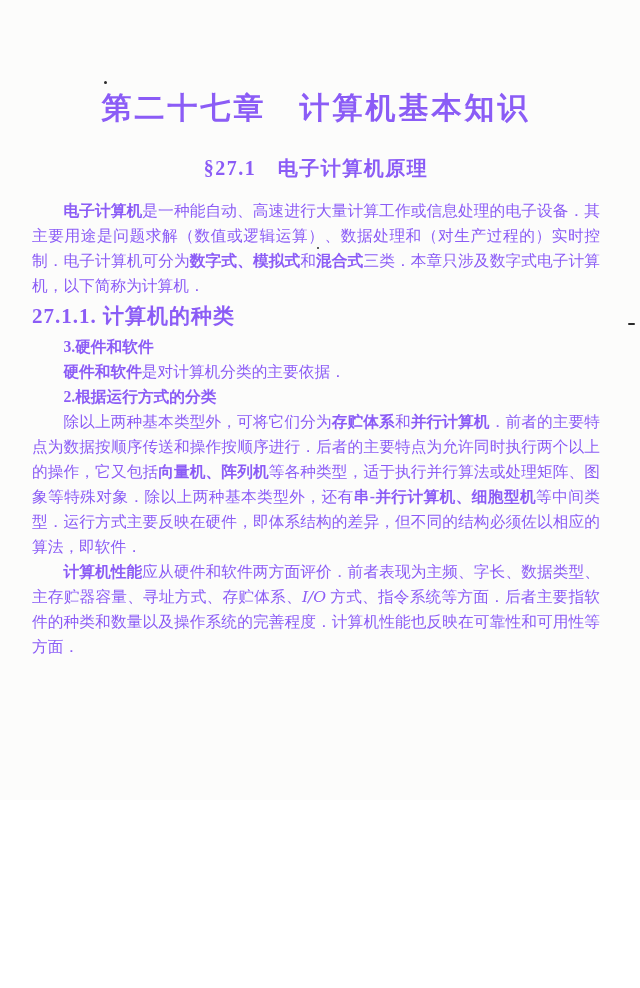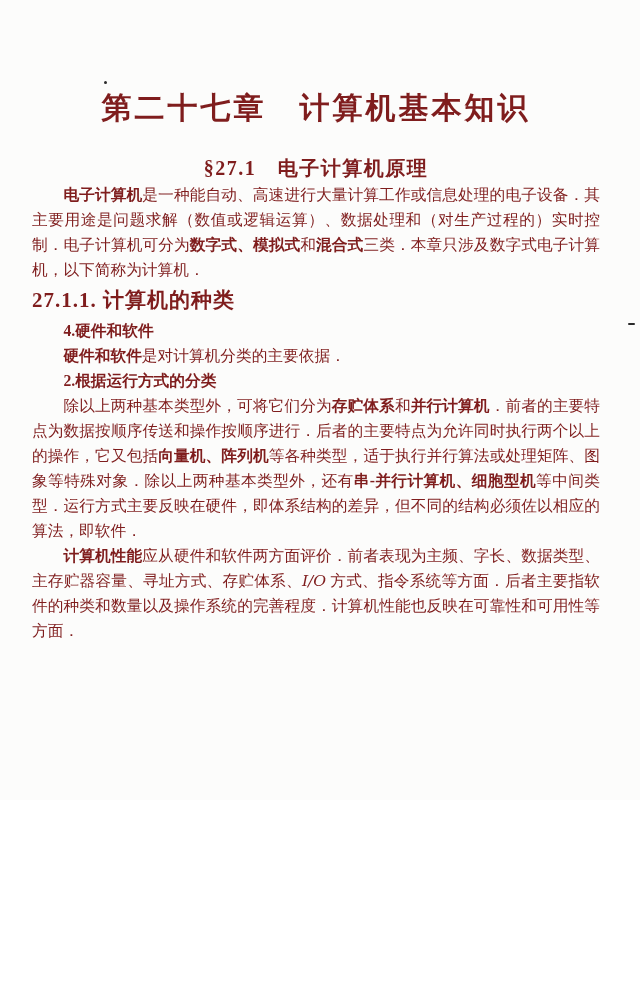--- a/index.html
+++ b/index.html
@@ -7,21 +7,21 @@
     margin: 0;
     padding: 0;
     background: #ffffff;
   }
   .page {
     position: relative;
     width: 640px;
     height: 800px;
     margin: 0 auto;
     background: #fcfcfb;
-    color: #7f1d1d;
+    color: #8b5cf6;
     font-family: "Liberation Serif", "DejaVu Serif", serif;
     box-sizing: border-box;
     padding: 86px 40px 0 32px;
     overflow: hidden;
   }
   .chapter-title {
     margin: 0;
     text-align: center;
     font-size: 30px;
     font-weight: 700;
@@ -32,20 +32,21 @@
   .section-heading {
     margin: 24px 0 0 0;
     text-align: center;
     font-size: 20px;
     font-weight: 700;
     letter-spacing: 1.5px;
     line-height: 28px;
     white-space: nowrap;
   }
   .doc-body {
+    margin-top: 16px;
     font-size: 15.7px;
     line-height: 25px;
   }
   .block { margin: 0; }
   .para {
     text-indent: 2em;
     text-align: justify;
   }
   .heading {
     font-size: 21px;
@@ -87,21 +88,21 @@
 
 <div class="page">
 
   <h1 class="chapter-title">第二十七章　计算机基本知识</h1>
 
   <h2 class="section-heading">§27.1　电子计算机原理</h2>
 
   <main class="doc-body">
       <div class="block para"><span class="bold">电子计算机</span><span>是一种能自动、高速进行大量计算工作或信息处理的电子设备．其主要用途是问题求解（数值或逻辑运算）、数据处理和（对生产过程的）实时控制．电子计算机可分为</span><span class="bold">数字式、模拟式</span><span>和</span><span class="bold">混合式</span><span>三类．本章只涉及数字式电子计算机，以下简称为计算机．</span></div>
       <div class="block heading"><span>27.1.1. 计算机的种类</span></div>
-      <div class="block subheading"><span>4.硬件和软件</span></div>
+      <div class="block subheading"><span>3.硬件和软件</span></div>
       <div class="block para"><span class="bold">硬件和软件</span><span>是对计算机分类的主要依据．</span></div>
       <div class="block subheading"><span>2.根据运行方式的分类</span></div>
       <div class="block para"><span>除以上两种基本类型外，可将它们分为</span><span class="bold">存贮体系</span><span>和</span><span class="bold">并行计算机</span><span>．前者的主要特点为数据按顺序传送和操作按顺序进行．后者的主要特点为允许同时执行两个以上的操作，它又包括</span><span class="bold">向量机、阵列机</span><span>等各种类型，适于执行并行算法或处理矩阵、图象等特殊对象．除以上两种基本类型外，还有</span><span class="bold">串-并行计算机、细胞型机</span><span>等中间类型．运行方式主要反映在硬件，即体系结构的差异，但不同的结构必须佐以相应的算法，即软件．</span></div>
       <div class="block para"><span class="bold">计算机性能</span><span>应从硬件和软件两方面评价．前者表现为主频、字长、数据类型、主存贮器容量、寻址方式、存贮体系、</span><span class="italic">I/O</span><span> 方式、指令系统等方面．后者主要指软件的种类和数量以及操作系统的完善程度．计算机性能也反映在可靠性和可用性等方面．</span></div>
     </main>
 
   <div class="page-number">· 423 ·</div>
 
   <div class="speck speck-1"></div>
   <div class="speck speck-2"></div>

